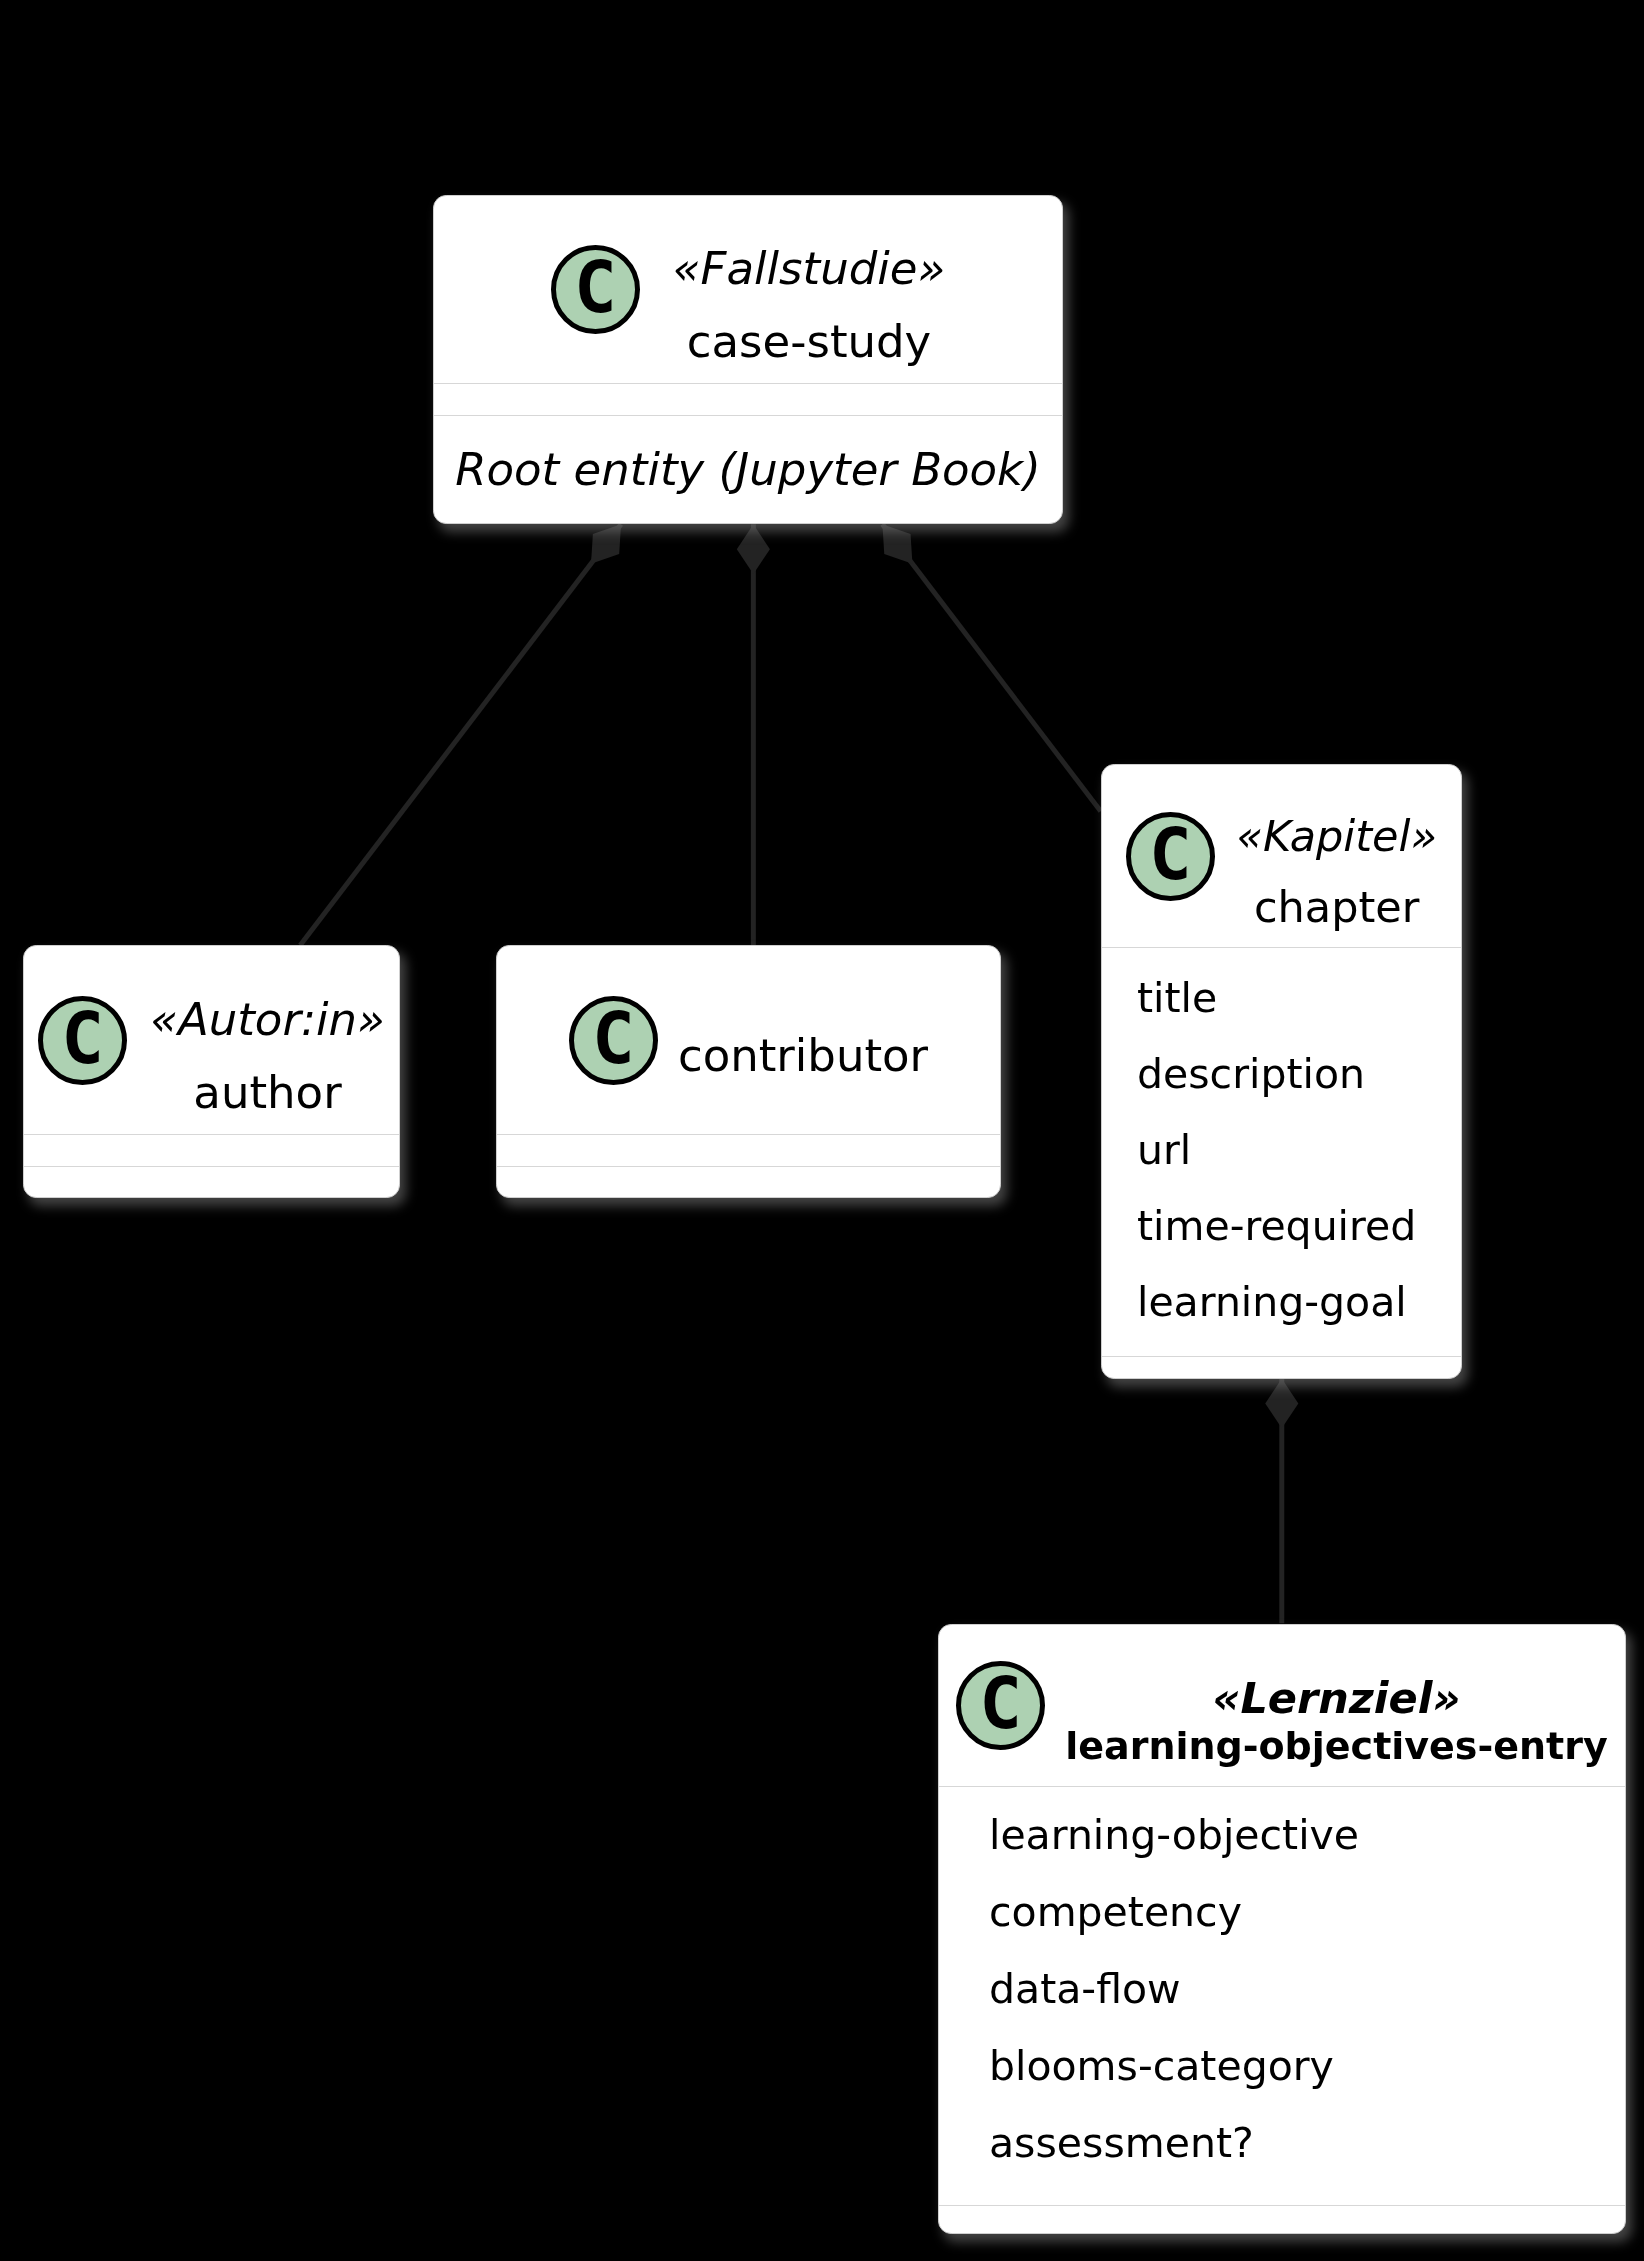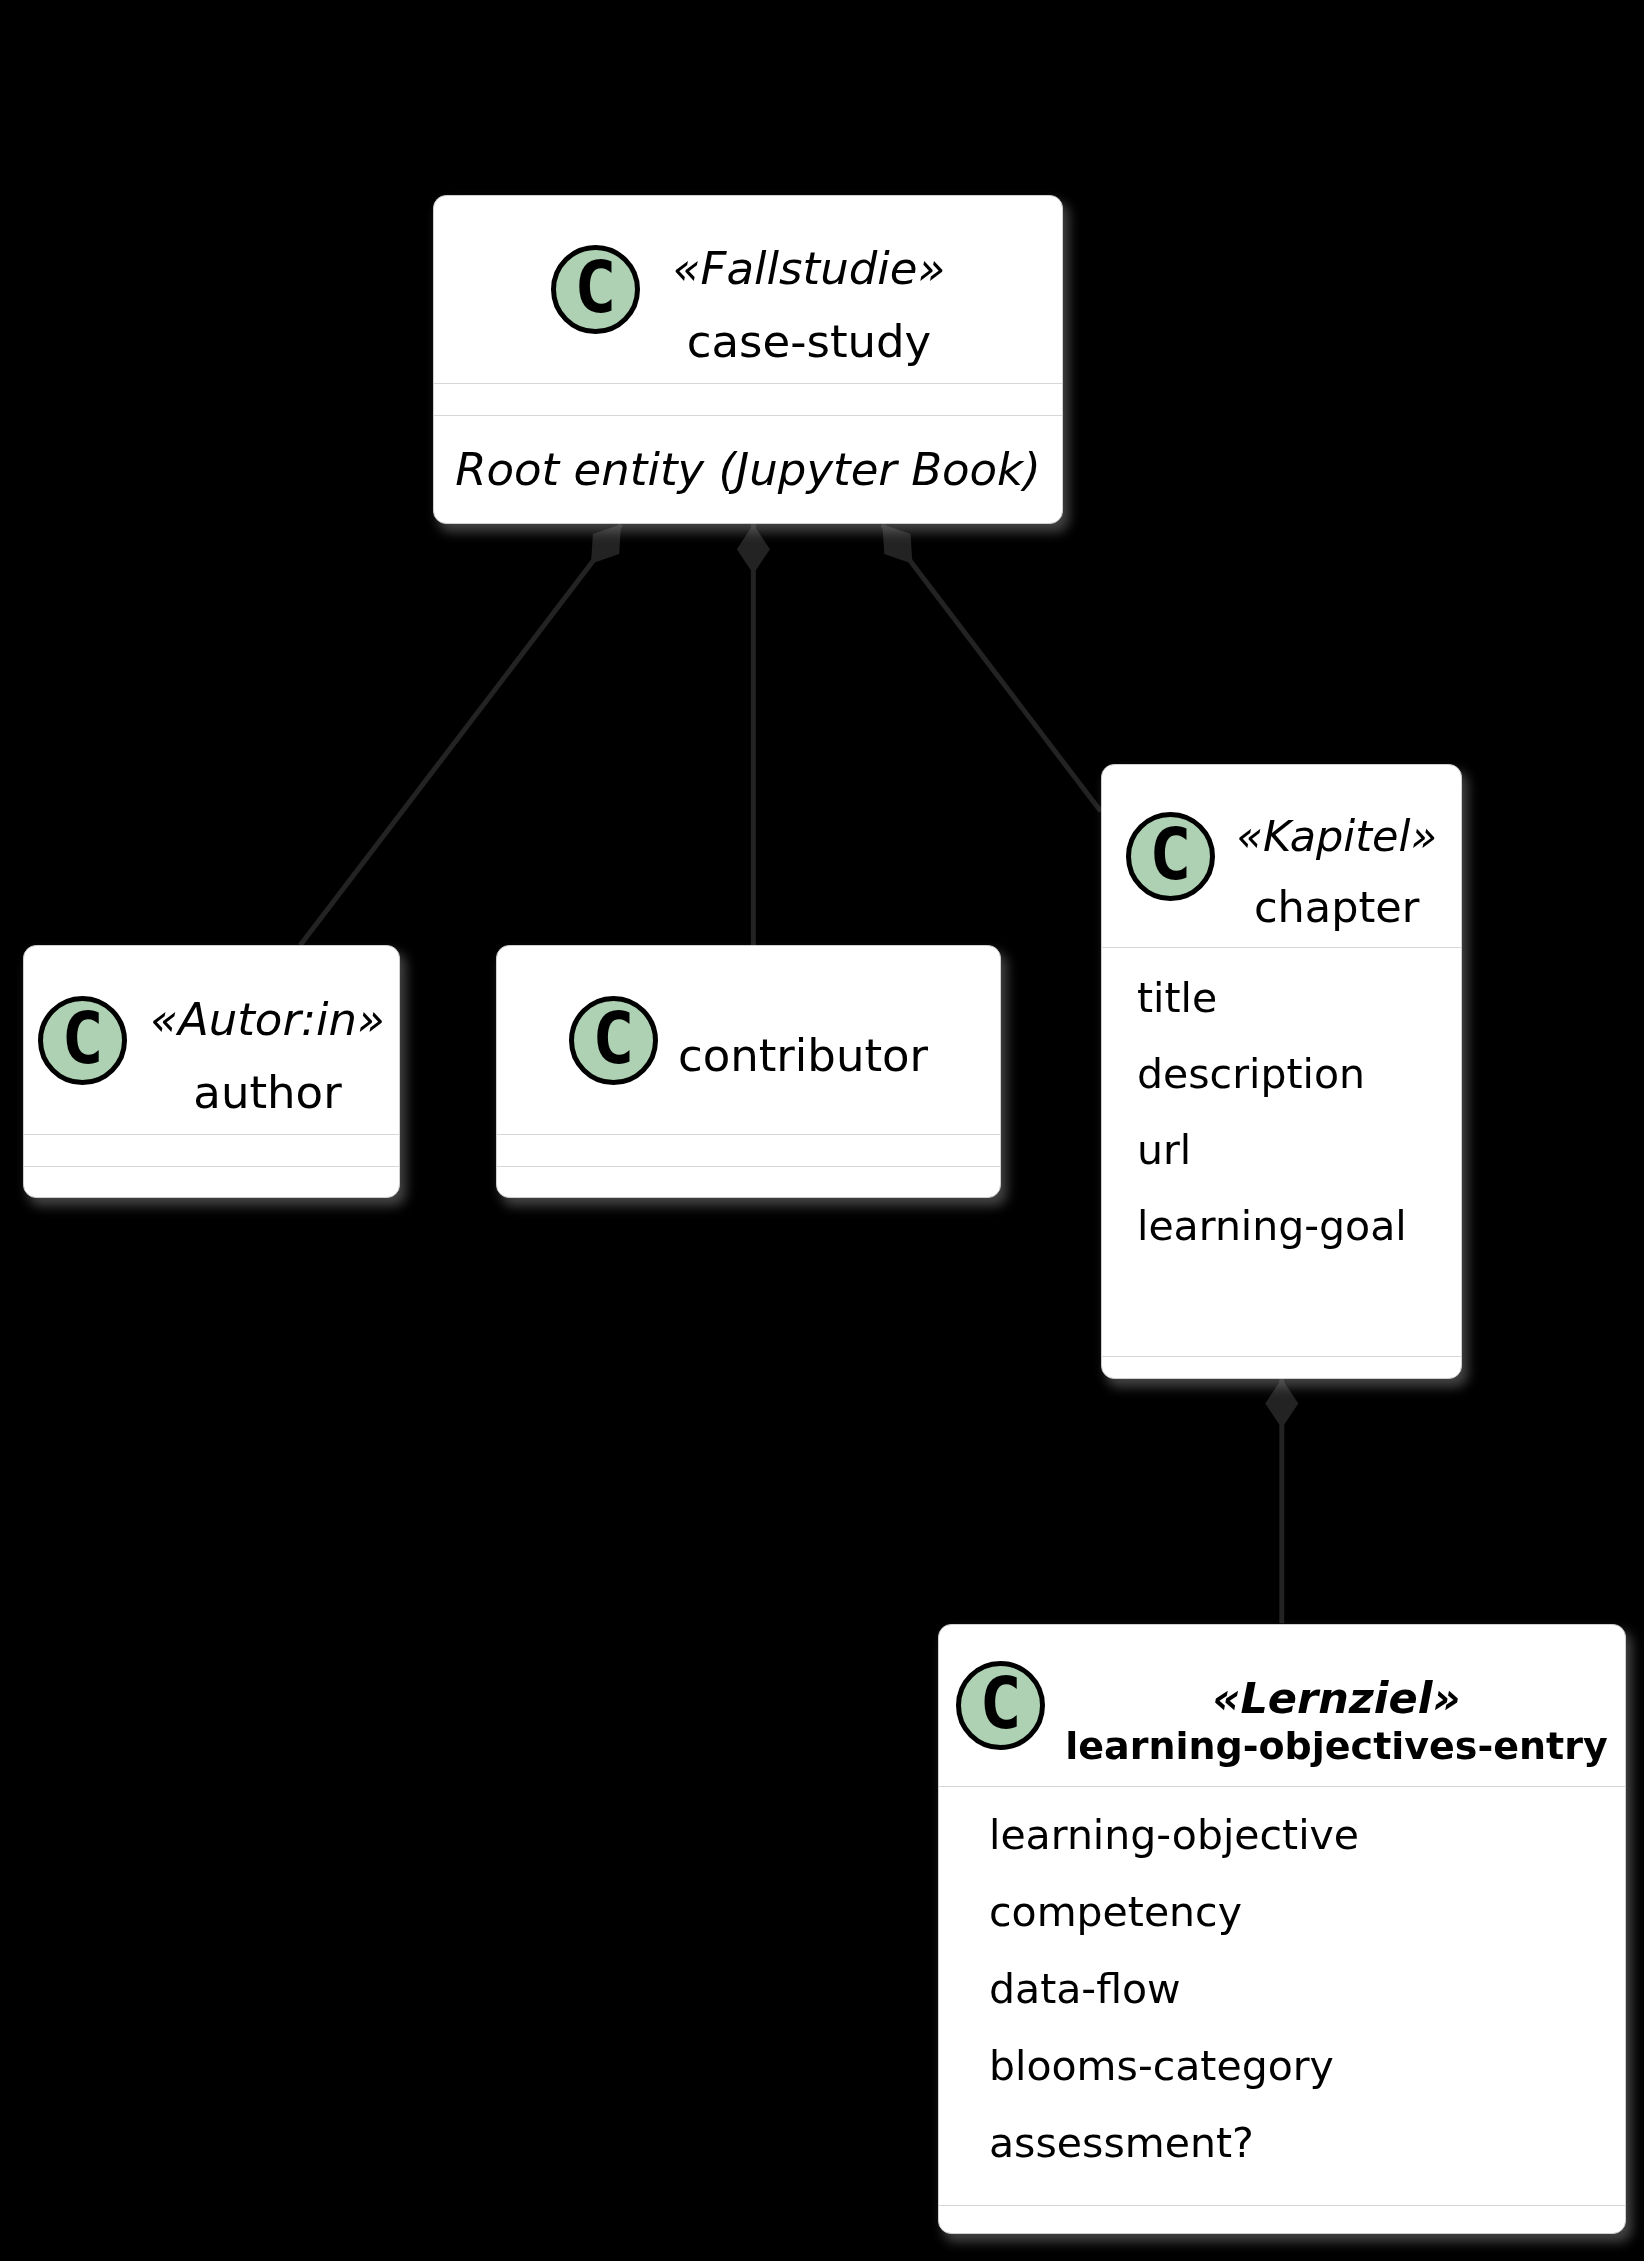--- a/index.html
+++ b/index.html
@@ -177,20 +177,21 @@
       <div class="title-col">
         <span class="stereotype">«Kapitel»</span>
         <span class="classname">chapter</span>
       </div>
     </div>
     <div class="sep"></div>
     <div class="attrs-comp">
       <div class="attr-row">title</div>
       <div class="attr-row">description</div>
       <div class="attr-row">url</div>
+      <div class="attr-row">time-required</div>
       <div class="attr-row">learning-goal</div>
     </div>
     <div class="sep"></div>
     <div class="spacer"></div>
   </div>
 
   <div class="uml-class box-lernziel">
     <div class="name-comp">
       <div class="circle-icon">
         <span class="circle-letter">C</span>

